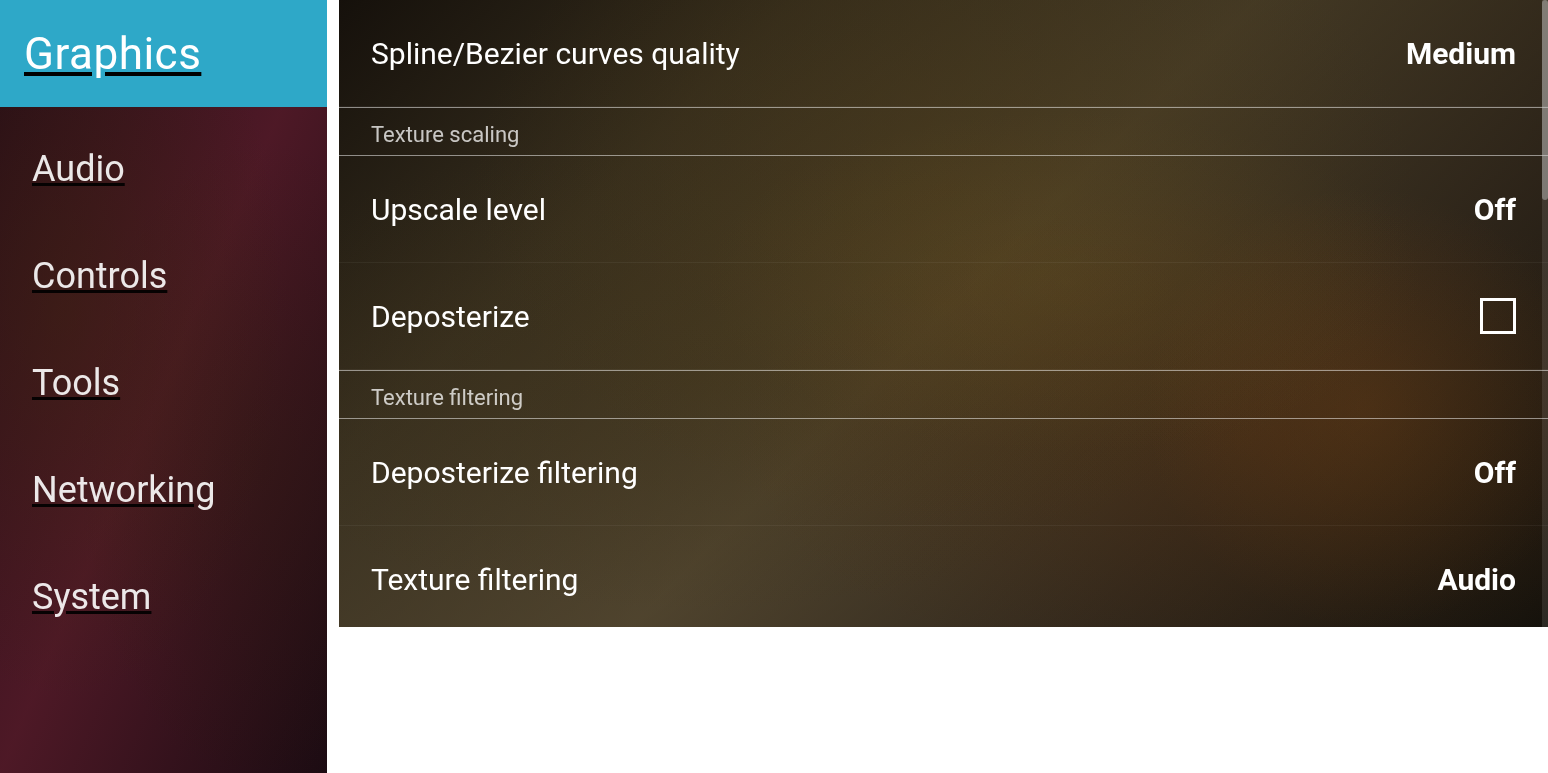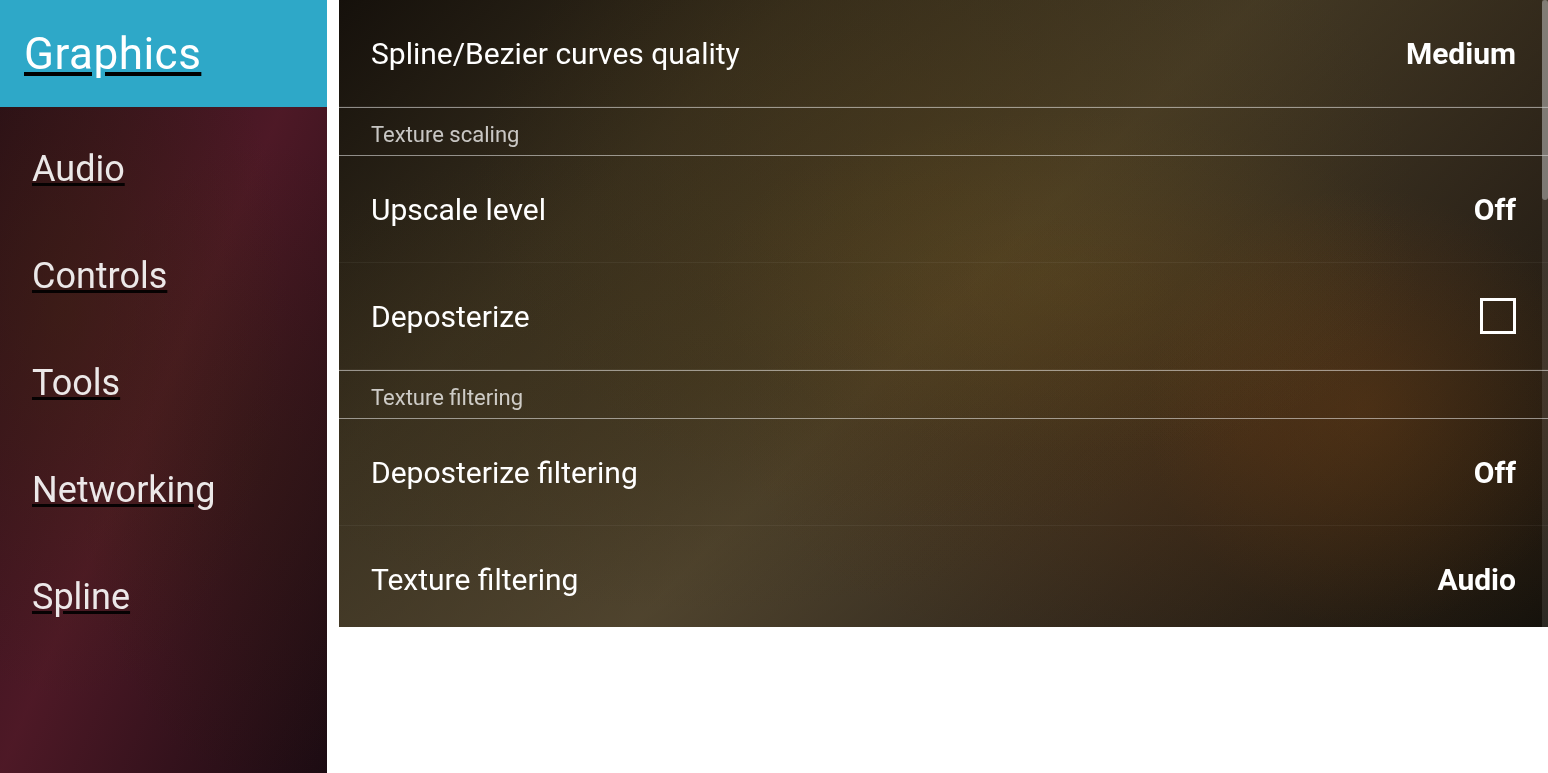--- a/index.html
+++ b/index.html
@@ -231,21 +231,21 @@
     <div class="sidebar-nav-item">
       <span class="sidebar-nav-label">Controls</span>
     </div>
     <div class="sidebar-nav-item">
       <span class="sidebar-nav-label">Tools</span>
     </div>
     <div class="sidebar-nav-item">
       <span class="sidebar-nav-label">Networking</span>
     </div>
     <div class="sidebar-nav-item">
-      <span class="sidebar-nav-label">Spline</span>
+      <span class="sidebar-nav-label">System</span>
     </div>
   </nav>
 </div>
 
 <div class="main">
   <div class="main-bg"></div>
 
   <div class="settings-list">
 
     <div class="setting-row">

